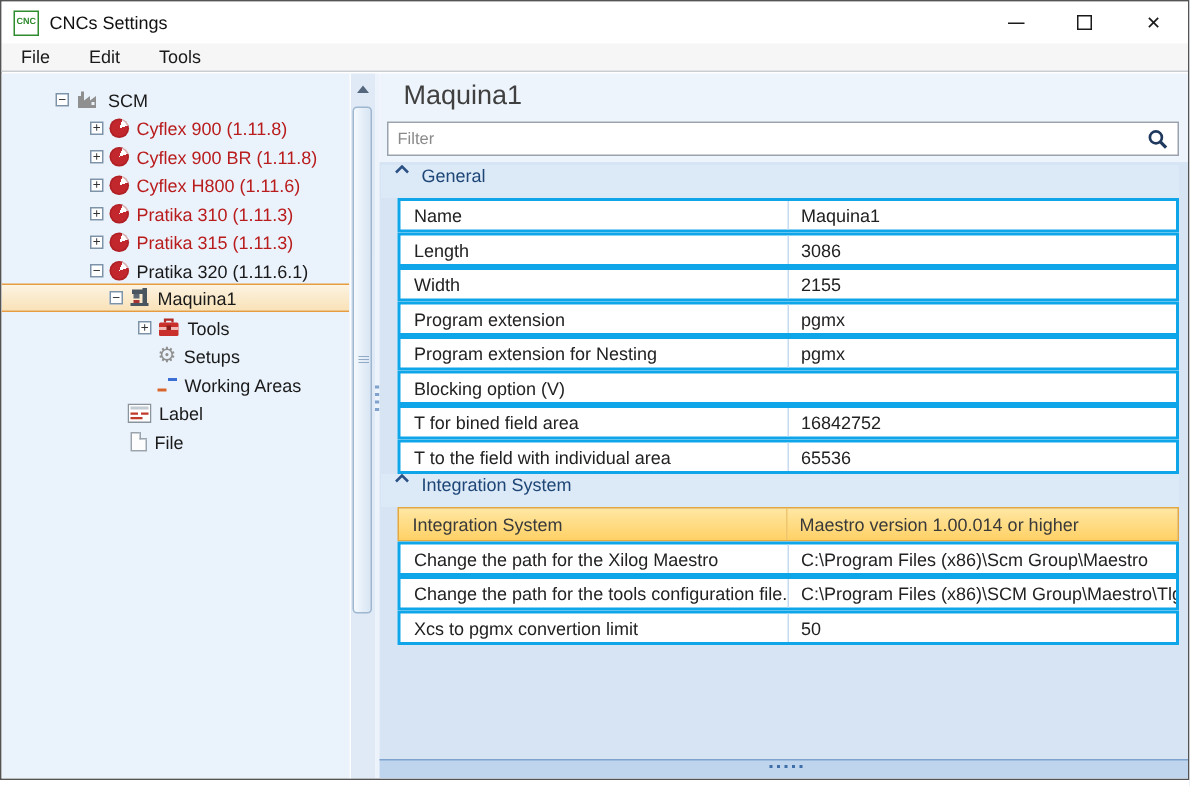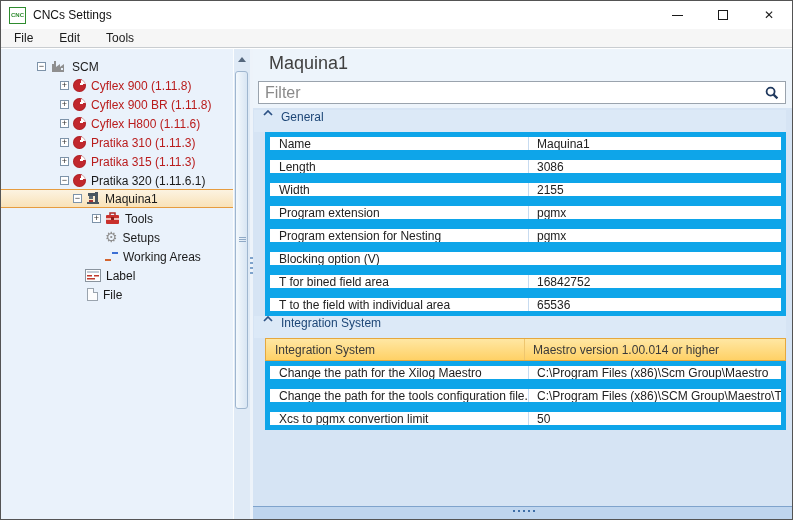--- a/index.html
+++ b/index.html
@@ -63,30 +63,30 @@
   
   .vsplit { position:absolute; left:249px; top:0; bottom:0; width:3px; background:#edf3fa; }
   .vsplit-dots { position:absolute; left:0; top:208px; width:3px; height:2px; background:#7fa3cc;
                  box-shadow:0 5px 0 #7fa3cc, 0 10px 0 #7fa3cc, 0 15px 0 #7fa3cc; }
 
   
   .right { position:absolute; left:252px; top:0; right:0; bottom:0; background:#edf4fb; }
   .panel-title { position:absolute; top:4px; left:16px; font-size:18px; color:#404040; }
   .filter-box { position:absolute; top:32px; left:5px; width:528px; height:23px; background:#fff; border:1px solid #9aa3ad;
                 display:flex; align-items:center; }
-  .filter-input { flex:1; border:none; outline:none; background:transparent; font-size:16px; color:#7f1d1d; padding:0 6px;
+  .filter-input { flex:1; border:none; outline:none; background:transparent; font-size:11px; color:#7f1d1d; padding:0 6px;
                   font-family:"Liberation Sans","DejaVu Sans",sans-serif; }
   .filter-input::placeholder { color:#8a8a8a; }
   .mag { flex:0 0 auto; margin-right:6px; }
 
   .grid { position:absolute; top:59px; left:0; right:0; height:398px; background:#d6e4f4; overflow:hidden; }
   .cat-header { position:absolute; left:1px; right:6px; height:22px; background:#dcE9f7; background:#dce9f7;
                 display:flex; font-size:12px; color:#1d4676; }
   .cat-chevron { margin:0 8px 0 9px; display:block; }
-  .prop-row { position:absolute; left:12px; right:6px; height:23px; background:#fff; border:5px solid #0ea5e9;
+  .prop-row { position:absolute; left:12px; right:6px; height:23px; background:#fff; border:2px solid #0ea5e9;
               display:flex; font-size:12px; color:#222; }
   .prop-label { flex:0 0 258px; display:flex; align-items:center; padding-left:9px; overflow:hidden; white-space:nowrap; }
   .prop-value { flex:1; display:flex; align-items:center; padding-left:8px; border-left:1px solid #c7dbf0;
                 overflow:hidden; white-space:nowrap; }
   .prop-row.sel { background:linear-gradient(#ffe7a3,#ffd166); border:1px solid #e5a83e; color:#3a3a3a; }
   .prop-row.sel .prop-value { border-left-color:#eec66f; }
 
   .hsplit { position:absolute; left:0; right:0; top:457px; bottom:0; background:#bfd5ee; border-top:1px solid #7fa3cc; }
   .hsplit-dots { position:absolute; top:3px; left:50%; width:2px; height:2px; background:#3f6fa8;
                  box-shadow:5px 0 0 #3f6fa8, 10px 0 0 #3f6fa8, -5px 0 0 #3f6fa8, -10px 0 0 #3f6fa8; }

